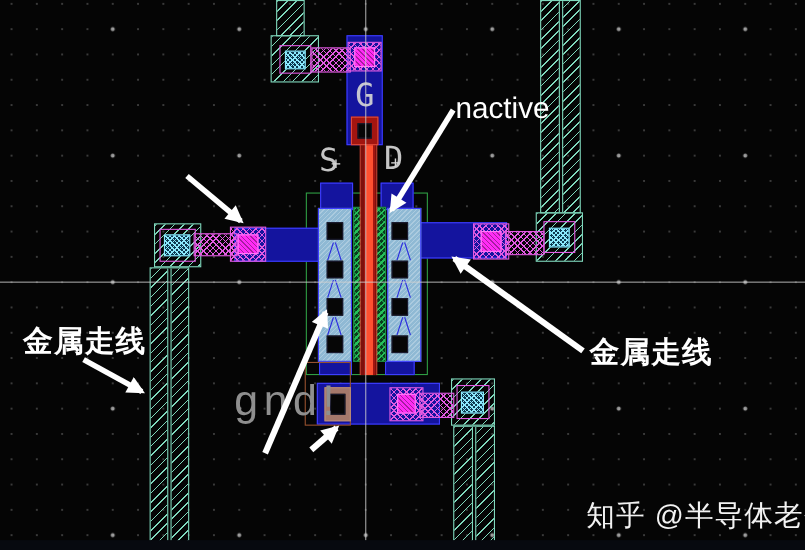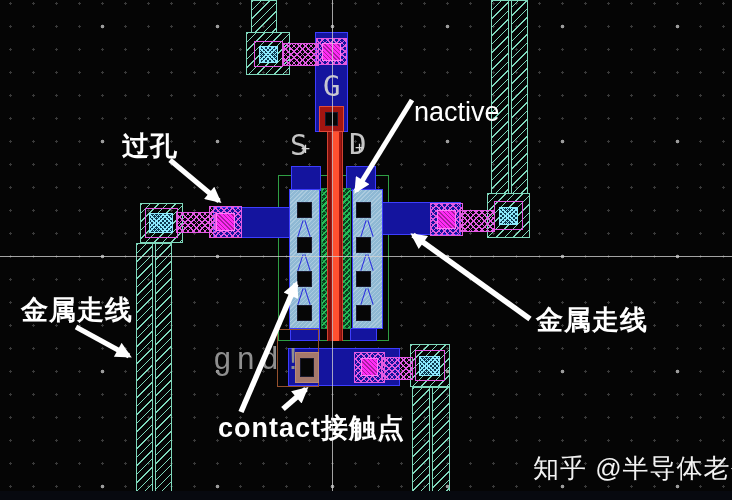--- a/index.html
+++ b/index.html
@@ -39,21 +39,21 @@
   .vwire::before,.vwire::after{content:"";position:absolute;top:0;bottom:0;width:1px;background:#2a2ae0;}
   .vwire::before{left:3px;transform:rotate(18deg);}
   .vwire::after{left:10px;transform:rotate(-18deg);}
   .guard{border:1px solid var(--guard-brown);z-index:4;background:transparent;}
   .sub-contact{background:#a4786b;border:1px solid #b98a77;z-index:6;}
   .axis{background:var(--axis);opacity:.78;z-index:8;}
   .anno{position:absolute;color:var(--annotation);font-weight:700;font-size:27px;white-space:nowrap;letter-spacing:1px;z-index:10;}
   .anno.en{font-weight:500;letter-spacing:0;}
   .pin{position:absolute;color:var(--pin-text);font-family:"DejaVu Sans Mono",monospace;font-size:29px;font-weight:400;opacity:.92;z-index:9;white-space:nowrap;}
   .plus{position:absolute;color:var(--pin-text);font-family:"DejaVu Sans Mono",monospace;font-size:15px;z-index:9;}
-  .gnd{position:absolute;color:var(--gnd-text);font-family:Liberation Mono, monospace;font-size:31px;letter-spacing:5px;font-weight:400;z-index:9;white-space:nowrap;}
+  .gnd{position:absolute;color:var(--gnd-text);font-family:Liberation Sans, sans-serif;font-size:39px;letter-spacing:5px;font-weight:400;z-index:9;white-space:nowrap;}
   .watermark{position:absolute;color:#f2f2f2;font-size:26px;font-weight:400;letter-spacing:1px;z-index:10;white-space:nowrap;}
   .arrows{position:absolute;inset:0;z-index:11;pointer-events:none;}
   .bottombar{background:#07090f;z-index:9;}
 </style>
 </head>
 <body>
 
 <div class="screen">
 
   <div class="abs hatch-teal" style="left:251px;top:0;width:26px;height:33px;"></div>
@@ -139,25 +139,23 @@
   <div class="abs axis" style="left:0;top:256px;width:732px;height:1px;"></div>
   <div class="abs bottombar" style="left:0;top:491px;width:732px;height:9px;"></div>
 
   <span class="pin" style="left:323px;top:69px;">G</span>
   <span class="pin" style="left:290px;top:128px;">S</span>
   <span class="plus" style="left:301px;top:140px;">+</span>
   <span class="pin" style="left:349px;top:127px;">D</span>
   <span class="plus" style="left:355px;top:139px;">+</span>
   <span class="gnd" style="left:213px;top:343px;">gnd!</span>
 
-  <span class="anno" style="left:122px;top:128px;">过孔</span>
-  <span class="anno en" style="left:414px;top:97px;">nactive</span>
+  <span class="anno en" style="left:414px;top:83px;">nactive</span>
   <span class="anno" style="left:21px;top:292px;">金属走线</span>
   <span class="anno" style="left:536px;top:302px;">金属走线</span>
-  <span class="anno" style="left:218px;top:410px;">contact接触点</span>
   <span class="watermark" style="left:533px;top:451px;">知乎 @半导体老登</span>
 
   <svg class="arrows" width="732" height="500" viewBox="0 0 732 500">
     <defs>
       <marker id="ah" viewBox="0 0 10 10" refX="8" refY="5" markerWidth="18" markerHeight="16" markerUnits="userSpaceOnUse" orient="auto">
         <path d="M0,0 L10,5 L0,10 z" fill="#ffffff"></path>
       </marker>
     </defs>
     <line x1="170" y1="160" x2="219" y2="201" stroke="#ffffff" stroke-width="5" marker-end="url(#ah)"></line>
     <line x1="412" y1="100" x2="356" y2="191" stroke="#ffffff" stroke-width="5" marker-end="url(#ah)"></line>

